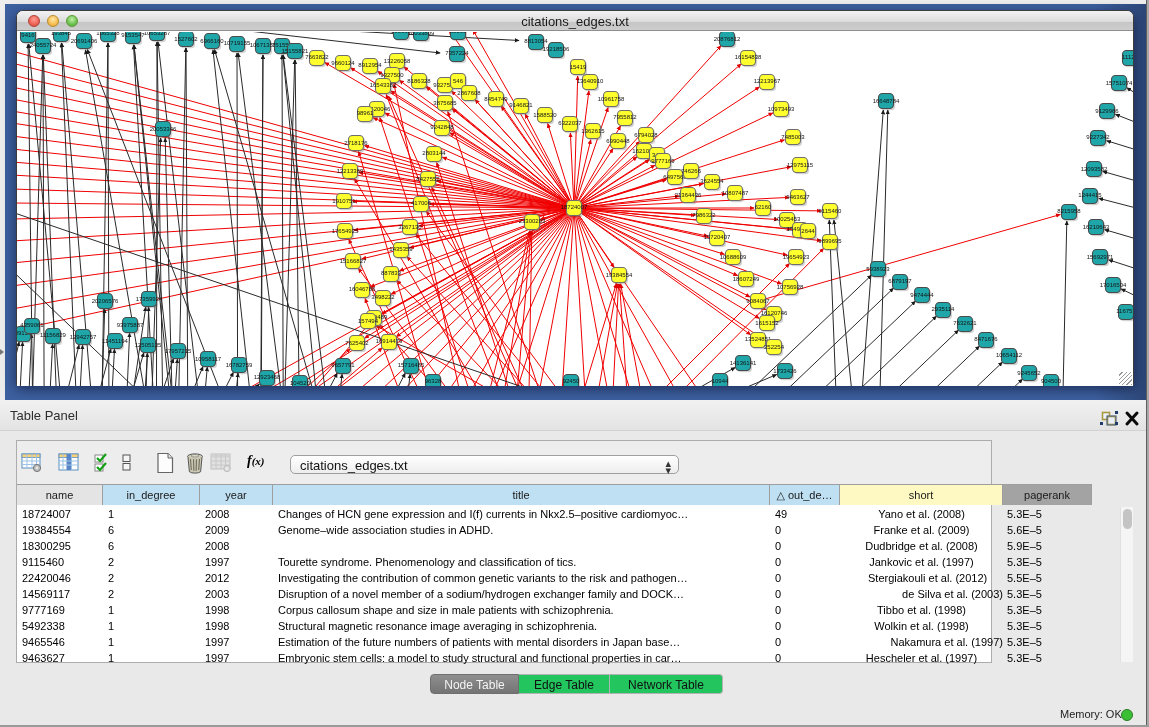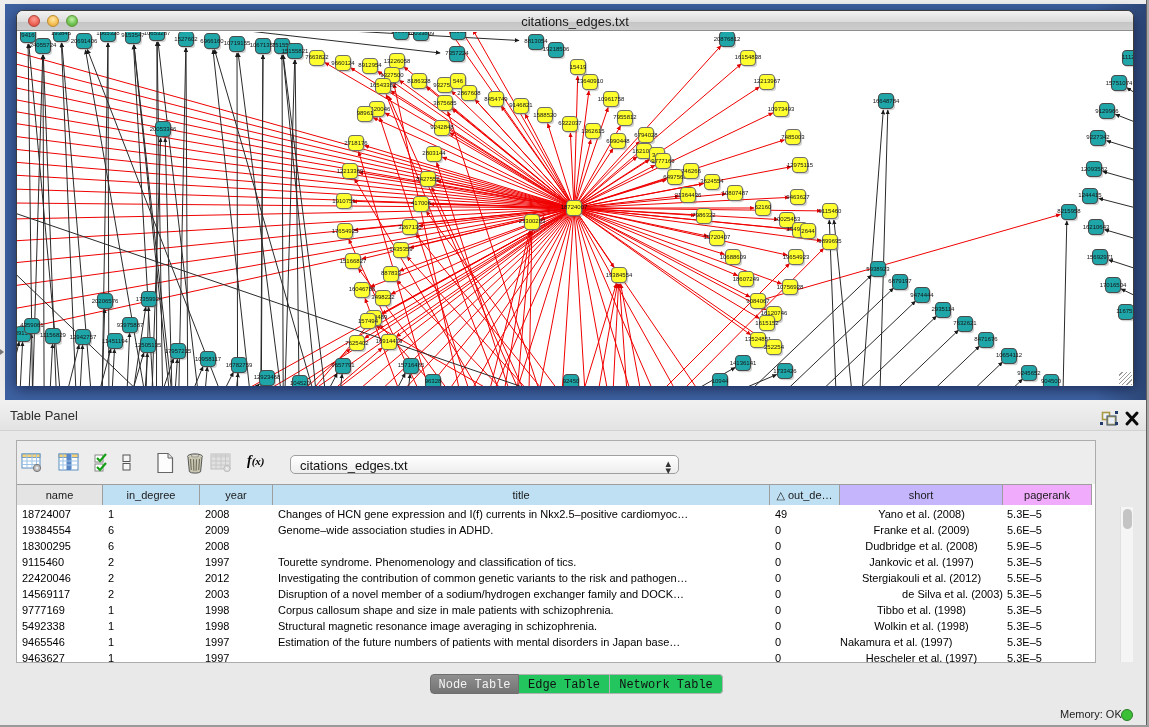--- a/index.html
+++ b/index.html
@@ -17,33 +17,33 @@
 #l2{left:30px;background:radial-gradient(circle at 50% 35%,#ffe9a8,#f5bd4f 60%,#dfa13a);border:1px solid #b98a31;}
 #l3{left:49px;background:radial-gradient(circle at 50% 35%,#c0f0a8,#6cc04e 60%,#53a83b);border:1px solid #5e9a38;}
 #canvas{position:absolute;left:0;top:21px;width:1116px;height:354px;background:#fff;overflow:hidden;}
 #grip{position:absolute;right:1px;bottom:1px;width:13px;height:13px;
  background:repeating-linear-gradient(135deg,transparent,transparent 2px,#9a9a9a 2px,#9a9a9a 3px);}
 #marker-left{position:absolute;left:0px;top:349px;z-index:5;width:0;height:0;border-top:3px solid transparent;border-bottom:3px solid transparent;border-left:4px solid #777;}
 #tp{position:absolute;left:0;top:400px;width:1146px;height:327px;background:#e9e9e9;}
 #tph{position:absolute;left:0;top:0;width:100%;height:31px;background:linear-gradient(#f1f1f1,#e3e3e3);border-bottom:1px solid #d2d2d2;}
 #tph .t{position:absolute;left:10px;top:8px;font-size:13px;color:#2e2e2e;}
 #hdr-icons{position:absolute;left:1100px;top:10px;}
-#tbox{position:absolute;left:16px;top:440px;width:1080px;height:223px;border:1px solid #acacac;background:#fff;}
+#tbox{position:absolute;left:16px;top:440px;width:976px;height:223px;border:1px solid #acacac;background:#fff;}
 #toolbar{position:absolute;left:0;top:0;width:100%;height:43px;background:#ededed;}
 .tbi{position:absolute;top:11px;}
 #dd{position:absolute;left:273px;top:14px;width:389px;height:19px;background:linear-gradient(#fff,#ededed);border:1px solid #9f9f9f;border-radius:5px;}
 #dd .t{position:absolute;left:9px;top:2px;font-size:13px;color:#111;}
 #dd .a{position:absolute;right:7px;top:1px;font-size:11px;color:#333;letter-spacing:0;}
 #thead{position:absolute;left:17px;top:484px;width:1075px;height:21px;border-top:1px solid #9e9e9e;border-bottom:1px solid #8a8a8a;}
 .hc{position:absolute;top:0;height:20px;border-right:1px solid #9e9e9e;font-size:11px;color:#1a1a1a;text-align:center;line-height:20px;}
 .row{position:absolute;left:0;width:1100px;height:16px;}
 .c{position:absolute;top:1px;font-size:11px;color:#000;white-space:nowrap;overflow:hidden;}
 #vsb{position:absolute;left:1120px;top:507px;width:13px;height:155px;background:#f5f5f5;border-left:1px solid #e0e0e0;}
 #vsb .th{position:absolute;left:2px;top:2px;width:9px;height:20px;background:#c4c4c4;border-radius:5px;}
-#tabs{position:absolute;left:430px;top:674px;height:20px;display:flex;font-size:12px;font-family:Liberation Mono, monospace;}
+#tabs{position:absolute;left:430px;top:674px;height:20px;display:flex;font-size:12px;}
 .tab{height:20px;line-height:20px;text-align:center;background:#22c55e;border:1px solid #b2b2b2;border-left:none;color:#111;}
 .tab.sel{background:linear-gradient(#8f8f8f,#747474);color:#f4f4f4;border:1px solid #6f6f6f;border-radius:4px 0 0 4px;}
 .tab.first{border-radius:4px 0 0 4px;}
 .tab.last{border-radius:0 4px 4px 0;}
 #mem{position:absolute;left:1060px;top:708px;font-size:11px;color:#222;}
 #memdot{position:absolute;left:1121px;top:709px;width:12px;height:12px;border-radius:50%;background:#3bbf35;border:1px solid #2a7d26;}
 #botline{position:absolute;left:0;top:725px;width:1149px;height:2px;background:#9a9a9a;}
 </style></head>
 <body>
 <div id="top">
@@ -802,22 +802,22 @@
         </div>
       </div>
   </div>
 </div>
 <div id="thead">
     <div class="hc" style="left:0px;width:86px;background:#e4e4e4">name</div>
     <div class="hc" style="left:86px;width:97px;background:#bfdff2">in_degree</div>
     <div class="hc" style="left:183px;width:73px;background:#bfdff2">year</div>
     <div class="hc" style="left:256px;width:497px;background:#bfdff2">title</div>
     <div class="hc" style="left:753px;width:70px;background:#bfdff2">△ out_de…</div>
-    <div class="hc" style="left:823px;width:163px;background:#c4b5fd">short</div>
-    <div class="hc" style="left:986px;width:89px;background:#f0abfc">pagerank</div>
+    <div class="hc" style="left:823px;width:163px;background:#fef9c3">short</div>
+    <div class="hc" style="left:986px;width:89px;background:#a3a3a3">pagerank</div>
   </div>
 <div class="row" style="top:507px">
     <div class="c" style="left:22px;width:80px">18724007</div>
     <div class="c" style="left:108px;width:90px">1</div>
     <div class="c" style="left:205px;width:66px">2008</div>
     <div class="c" style="left:278px;width:492px">Changes of HCN gene expression and I(f) currents in Nkx2.5–positive cardiomyoc…</div>
     <div class="c" style="left:775px;width:64px">49</div>
     <div class="c" style="left:840px;width:163px;text-align:center">Yano et al. (2008)</div>
     <div class="c" style="left:1007px;width:84px">5.3E–5</div>
   </div>
@@ -846,21 +846,21 @@
     <div class="c" style="left:775px;width:64px">0</div>
     <div class="c" style="left:840px;width:163px;text-align:center">Jankovic et al. (1997)</div>
     <div class="c" style="left:1007px;width:84px">5.3E–5</div>
   </div>
 <div class="row" style="top:571px">
     <div class="c" style="left:22px;width:80px">22420046</div>
     <div class="c" style="left:108px;width:90px">2</div>
     <div class="c" style="left:205px;width:66px">2012</div>
     <div class="c" style="left:278px;width:492px">Investigating the contribution of common genetic variants to the risk and pathogen…</div>
     <div class="c" style="left:775px;width:64px">0</div>
-    <div class="c" style="left:840px;width:163px;text-align:center">Stergiakouli et al. (2012)</div>
+    <div class="c" style="left:868px;width:163px;text-align:left">Stergiakouli et al. (2012)</div>
     <div class="c" style="left:1007px;width:84px">5.5E–5</div>
   </div>
 <div class="row" style="top:587px">
     <div class="c" style="left:22px;width:80px">14569117</div>
     <div class="c" style="left:108px;width:90px">2</div>
     <div class="c" style="left:205px;width:66px">2003</div>
     <div class="c" style="left:278px;width:492px">Disruption of a novel member of a sodium/hydrogen exchanger family and DOCK…</div>
     <div class="c" style="left:775px;width:64px">0</div>
     <div class="c" style="left:840px;width:163px;text-align:right">de Silva et al. (2003)</div>
     <div class="c" style="left:1007px;width:84px">5.3E–5</div>
@@ -882,27 +882,28 @@
     <div class="c" style="left:775px;width:64px">0</div>
     <div class="c" style="left:840px;width:163px;text-align:center">Wolkin et al. (1998)</div>
     <div class="c" style="left:1007px;width:84px">5.3E–5</div>
   </div>
 <div class="row" style="top:635px">
     <div class="c" style="left:22px;width:80px">9465546</div>
     <div class="c" style="left:108px;width:90px">1</div>
     <div class="c" style="left:205px;width:66px">1997</div>
     <div class="c" style="left:278px;width:492px">Estimation of the future numbers of patients with mental disorders in Japan base…</div>
     <div class="c" style="left:775px;width:64px">0</div>
-    <div class="c" style="left:840px;width:163px;text-align:left">Nakamura et al. (1997)</div>
+    <div class="c" style="left:840px;width:163px;text-align:right">Nakamura et al. (1997)</div>
     <div class="c" style="left:1007px;width:84px">5.3E–5</div>
   </div>
 <div class="row" style="top:651px">
     <div class="c" style="left:22px;width:80px">9463627</div>
     <div class="c" style="left:108px;width:90px">1</div>
     <div class="c" style="left:205px;width:66px">1997</div>
+    <div class="c" style="left:278px;width:492px">Embryonic stem cells: a model to study structural and functional properties in car…</div>
     <div class="c" style="left:775px;width:64px">0</div>
     <div class="c" style="left:840px;width:163px;text-align:center">Hescheler et al. (1997)</div>
     <div class="c" style="left:1007px;width:84px">5.3E–5</div>
   </div>
 <div id="vsb">
     <div class="th"></div>
   </div>
 <div id="tabs">
   <div class="tab sel first" style="width:89px">Node Table</div>
   <div class="tab" style="width:91px">Edge Table</div>

